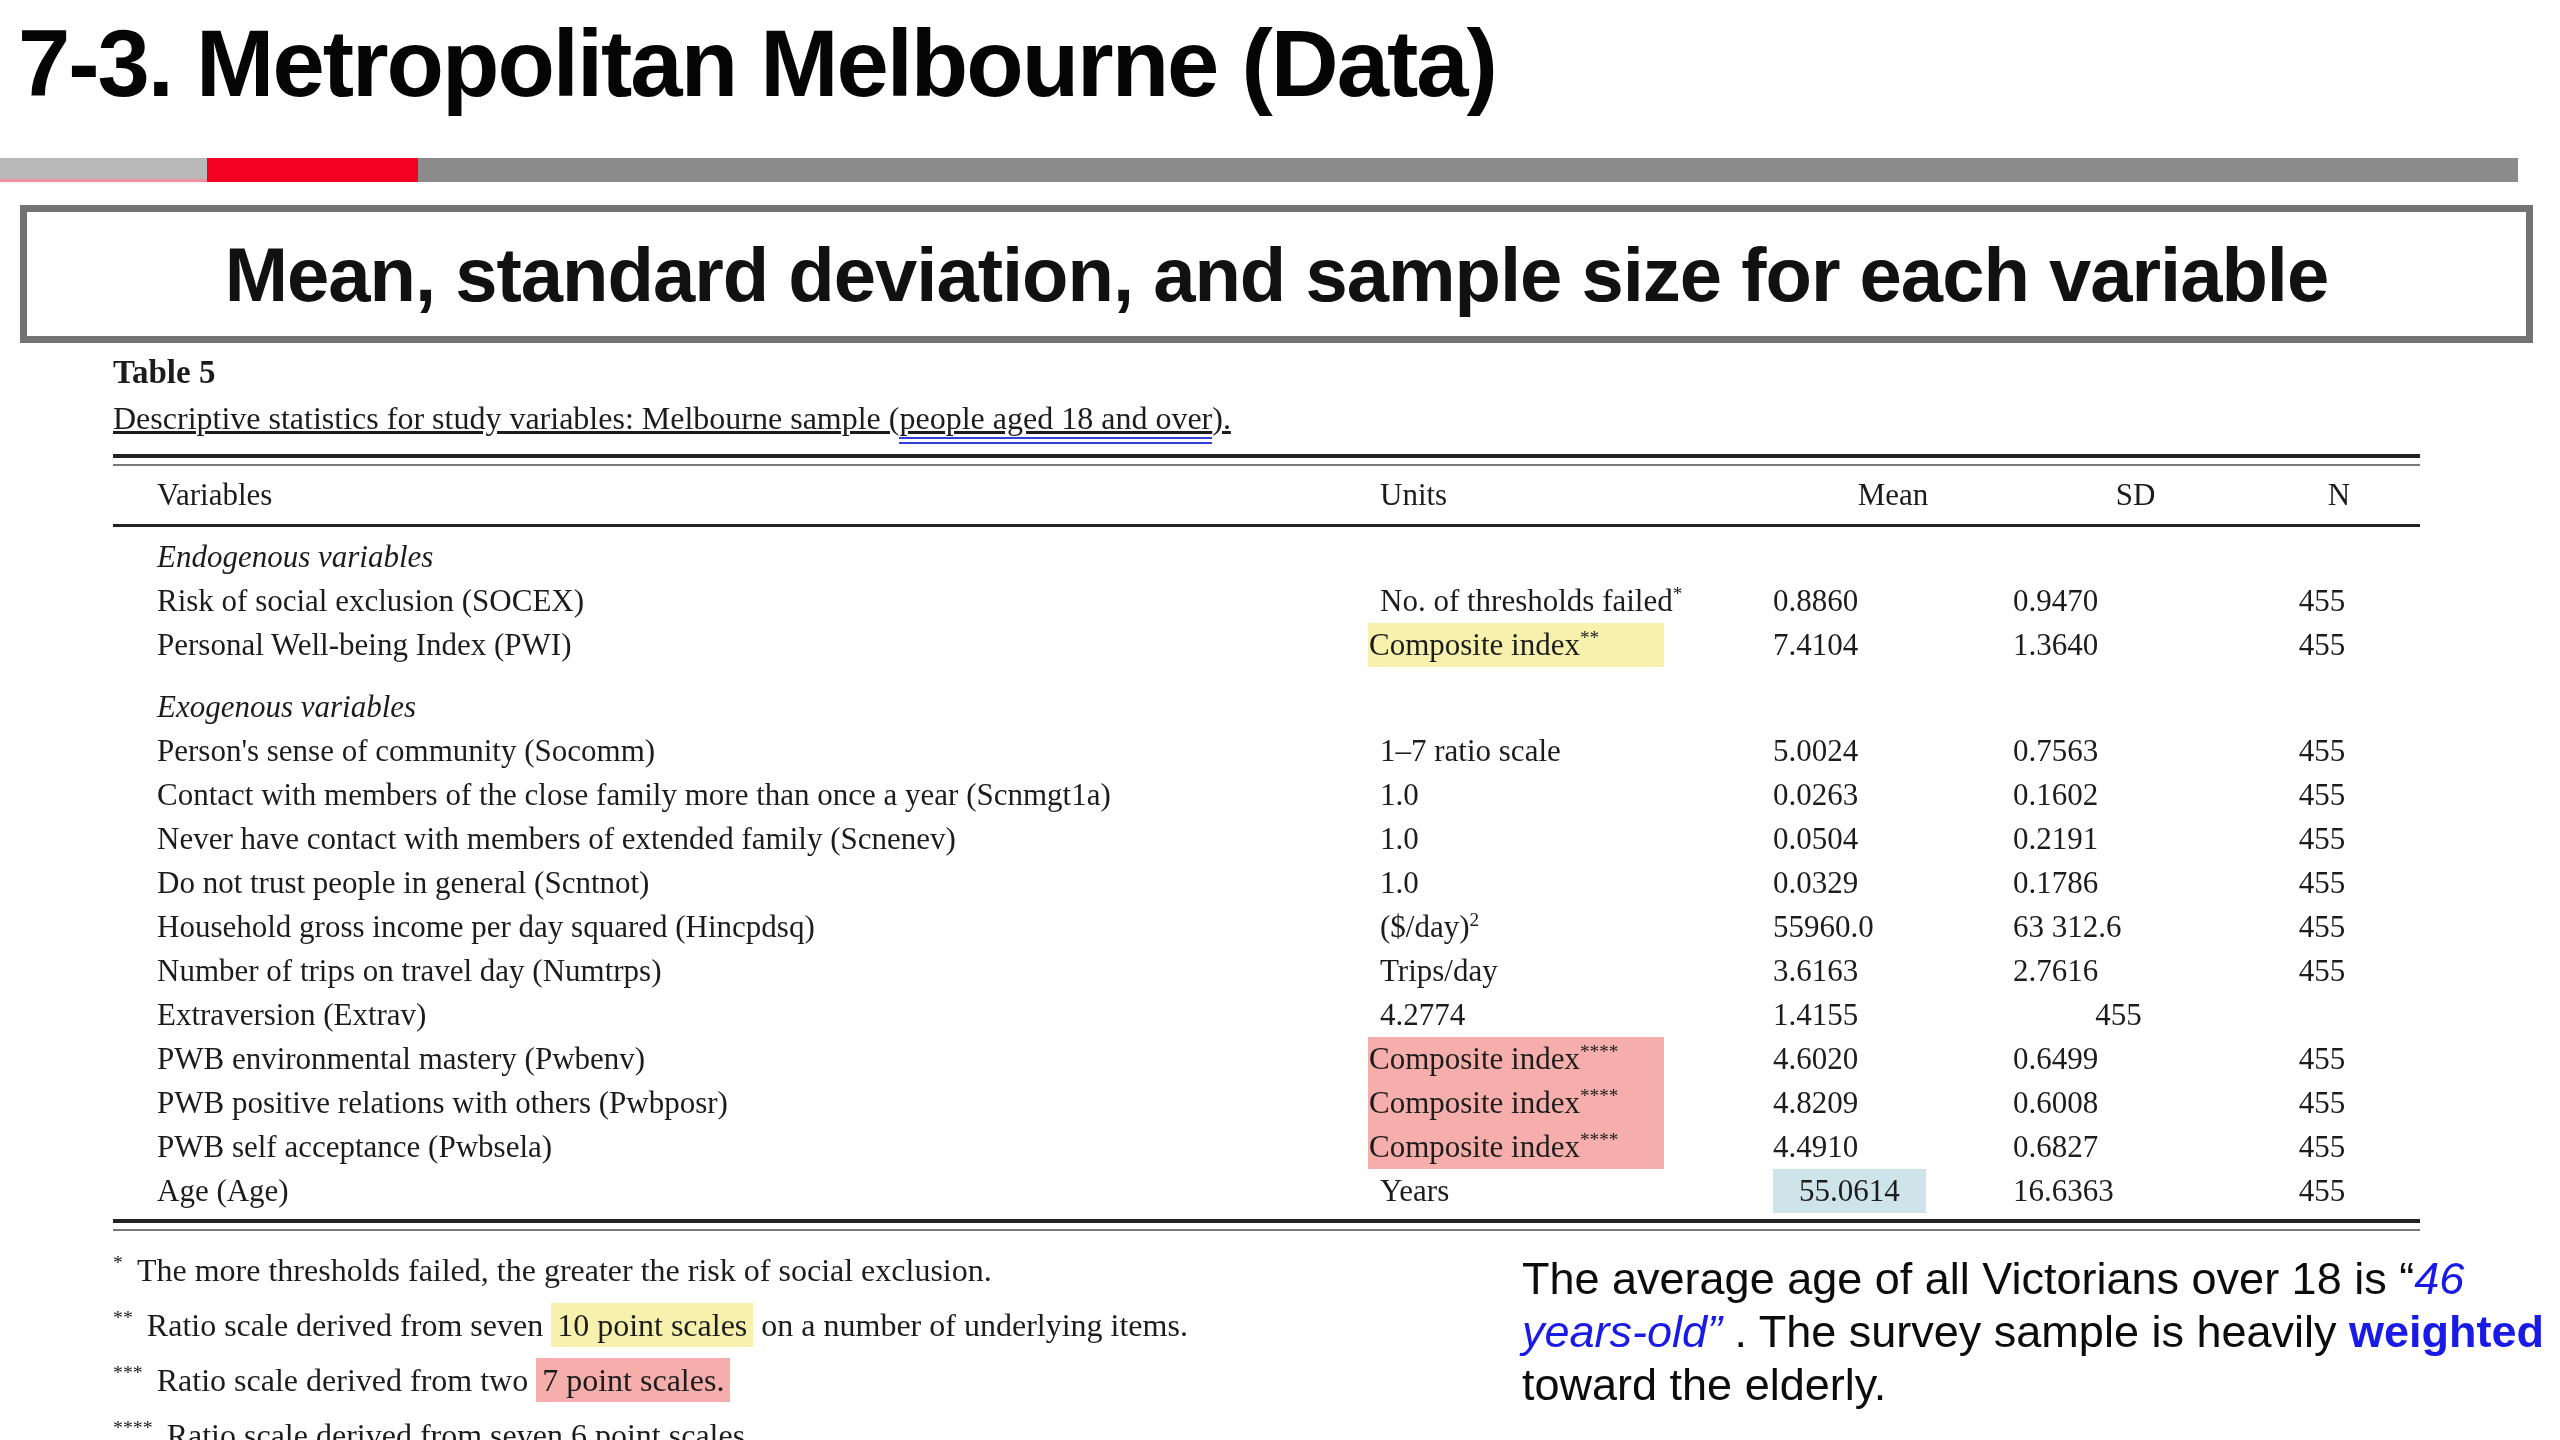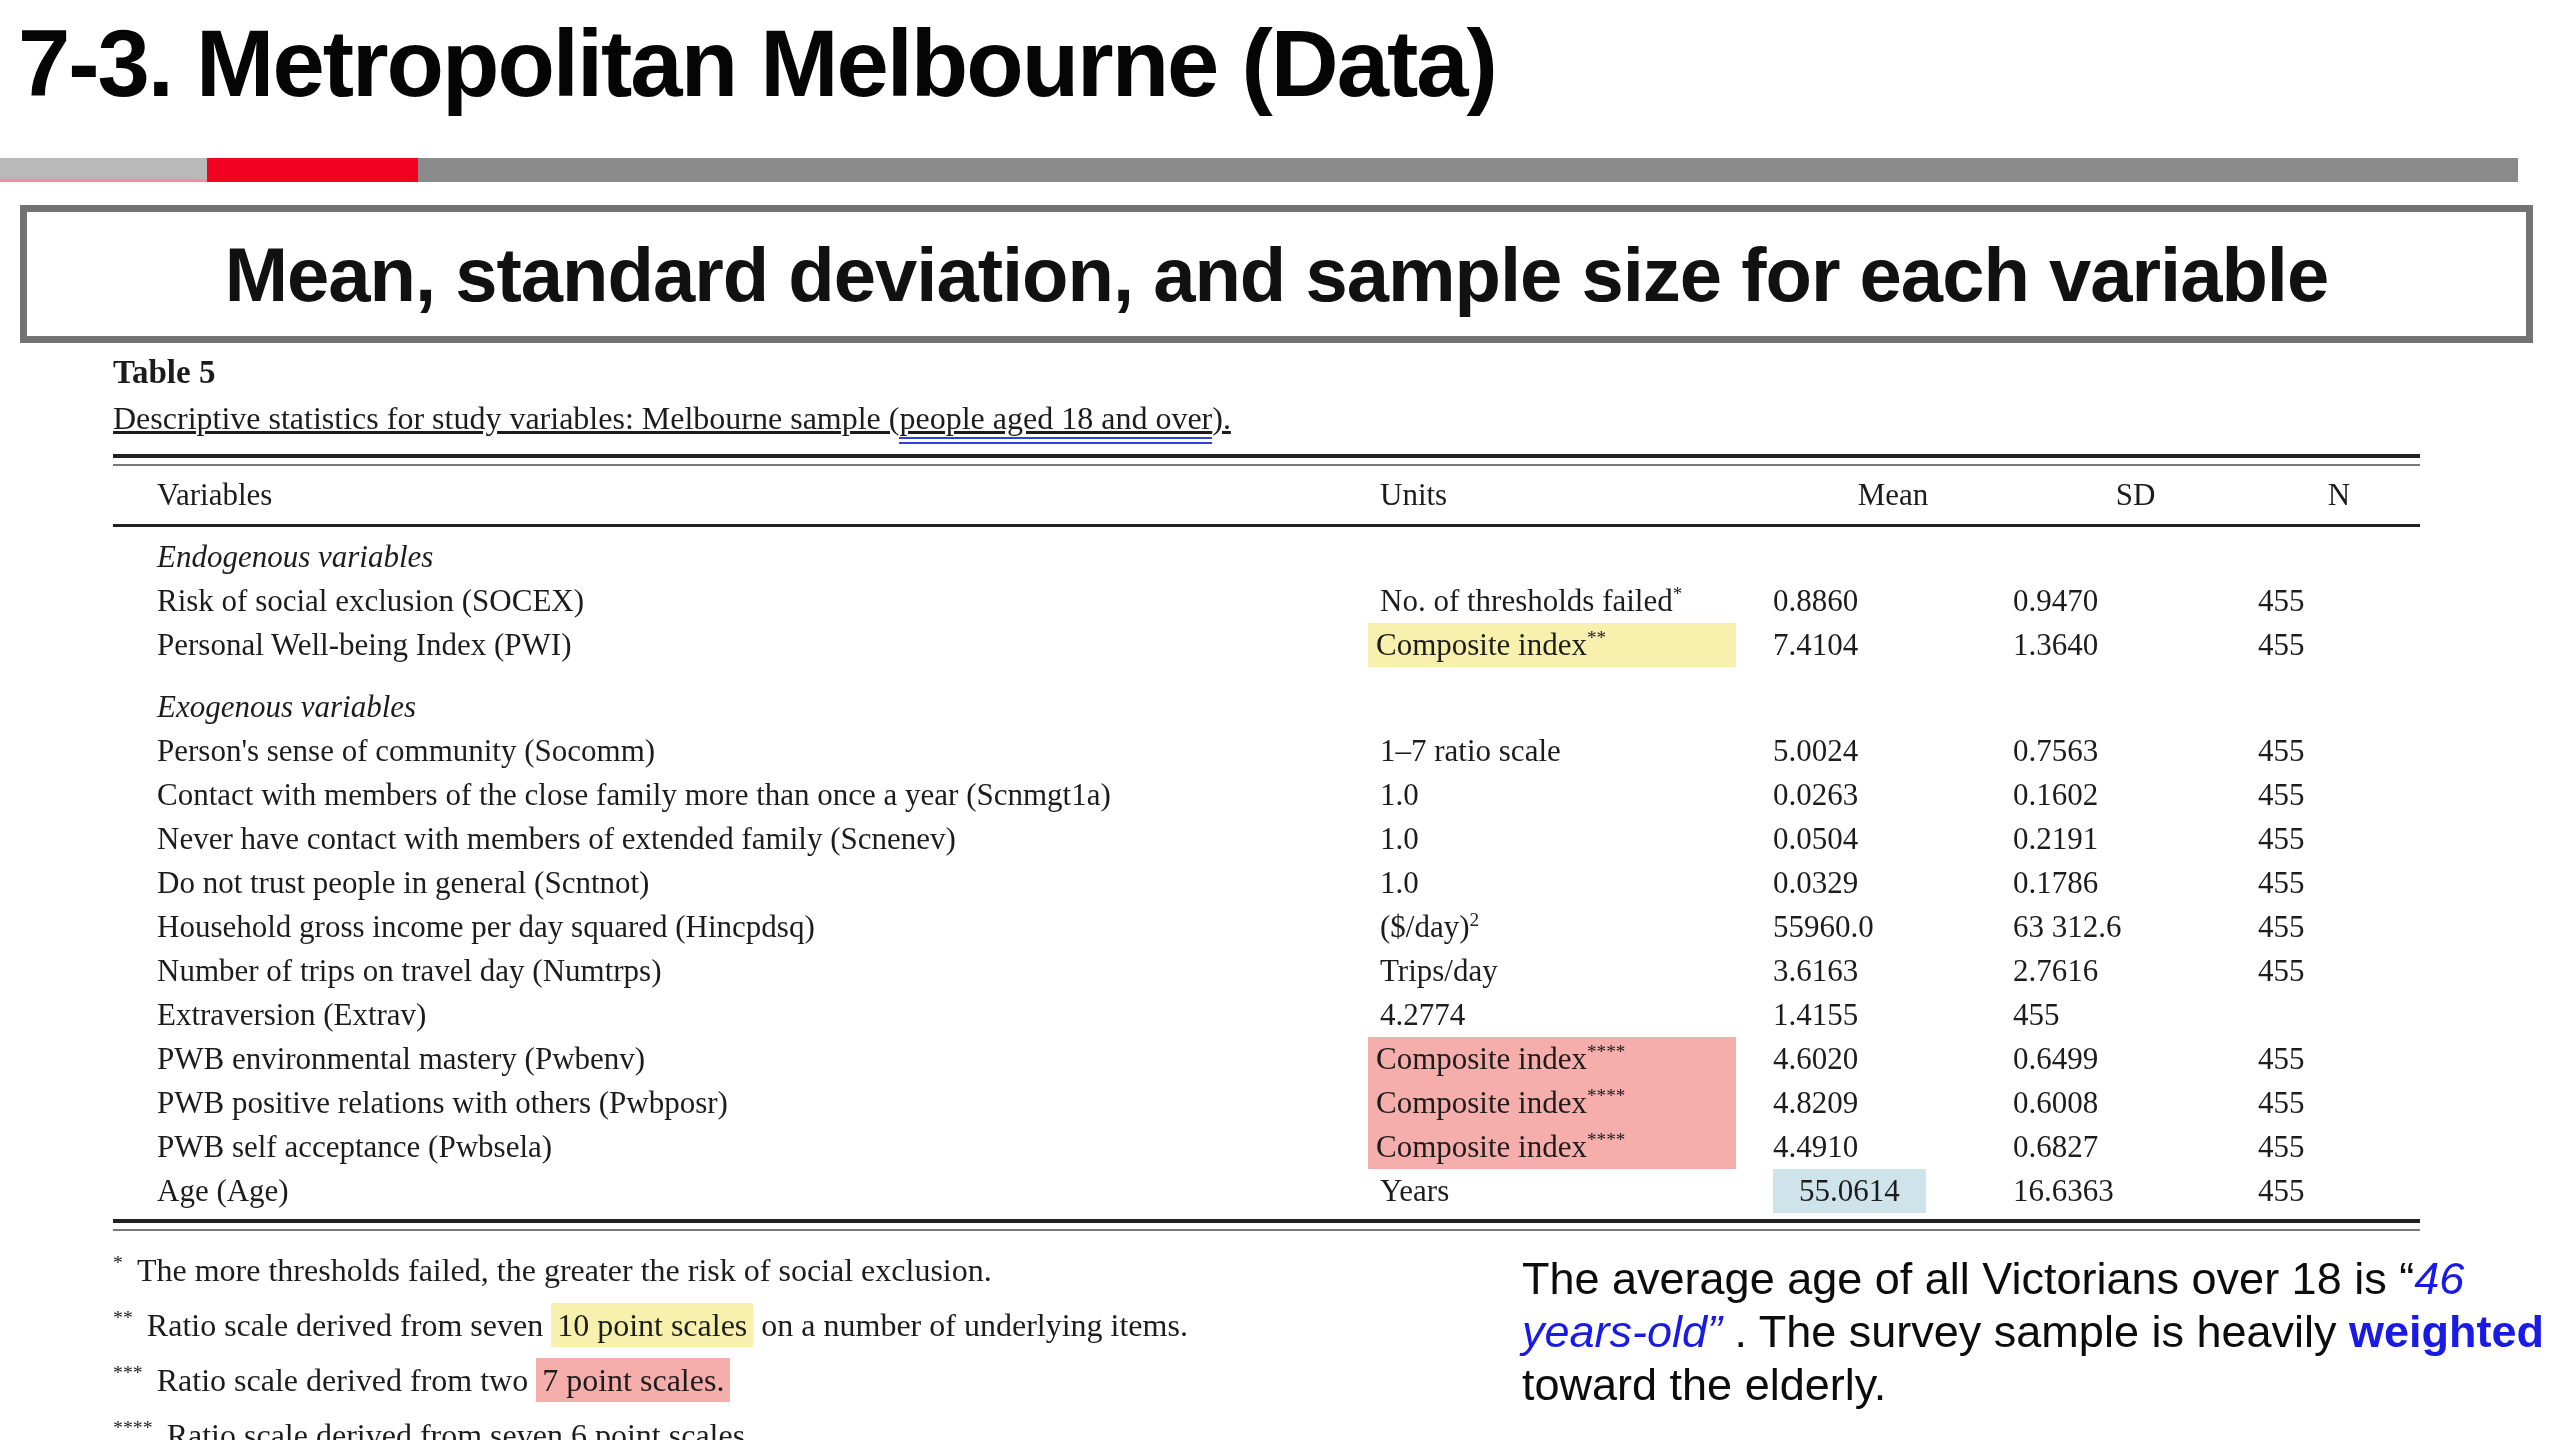--- a/index.html
+++ b/index.html
@@ -22,31 +22,31 @@
   .caption-link{border-bottom:7px double #2f41d6;padding-bottom:1px;}
 
   .rule-double{height:6px;border-top:4px solid #222;border-bottom:2px solid #787878;}
   .rule-single{border-top:3px solid #222;}
 
   .t-row{display:grid;grid-template-columns:1267px 393px 240px 245px 162px;height:44px;line-height:44px;}
   .t-head{height:58px;line-height:58px;font-family:Liberation Serif, serif;}
   .cell{white-space:nowrap;}
   .c-var{padding-left:44px;}
   .c-mean,.c-sd{text-align:left;}
-  .c-n{text-align:left;padding-right:34px;}
+  .c-n{text-align:center;padding-right:34px;}
   .h-mean,.h-sd,.h-n{text-align:center;padding:0;}
   .section-name{font-style:italic;}
   .gap{margin-top:18px;}
   #table-body{padding:8px 0 6px 0;}
 
   sup{font-size:62%;vertical-align:super;line-height:0;}
 
   .hl-yellow{background:#f7f1ad;}
   .hl-pink{background:#f5aeab;}
-  .c-units .hl{display:inline-block;width:368px;padding-left:8px;margin-left:-12px;box-sizing:border-box;}
+  .c-units .hl{display:inline-block;width:296px;padding-left:1px;margin-left:-12px;box-sizing:border-box;}
   .hl-mean{background:#cfe3eb;display:inline-block;padding:0 26px;margin-right:-26px;}
 
   .footnotes{margin-top:12px;font-size:32px;}
   .fn{line-height:55px;white-space:nowrap;}
   .fn-sup{margin-right:14px;}
   .fn .hl-yellow,.fn .hl-pink{padding:4px 6px;}
 
   .note{position:absolute;left:1522px;top:1252px;width:1040px;font-size:45px;line-height:53px;color:#0c0c0c;}
   .note-blue-italic{color:#1a1ae6;font-style:italic;}
   .note-blue-bold{color:#1a1ae6;font-weight:bold;}

